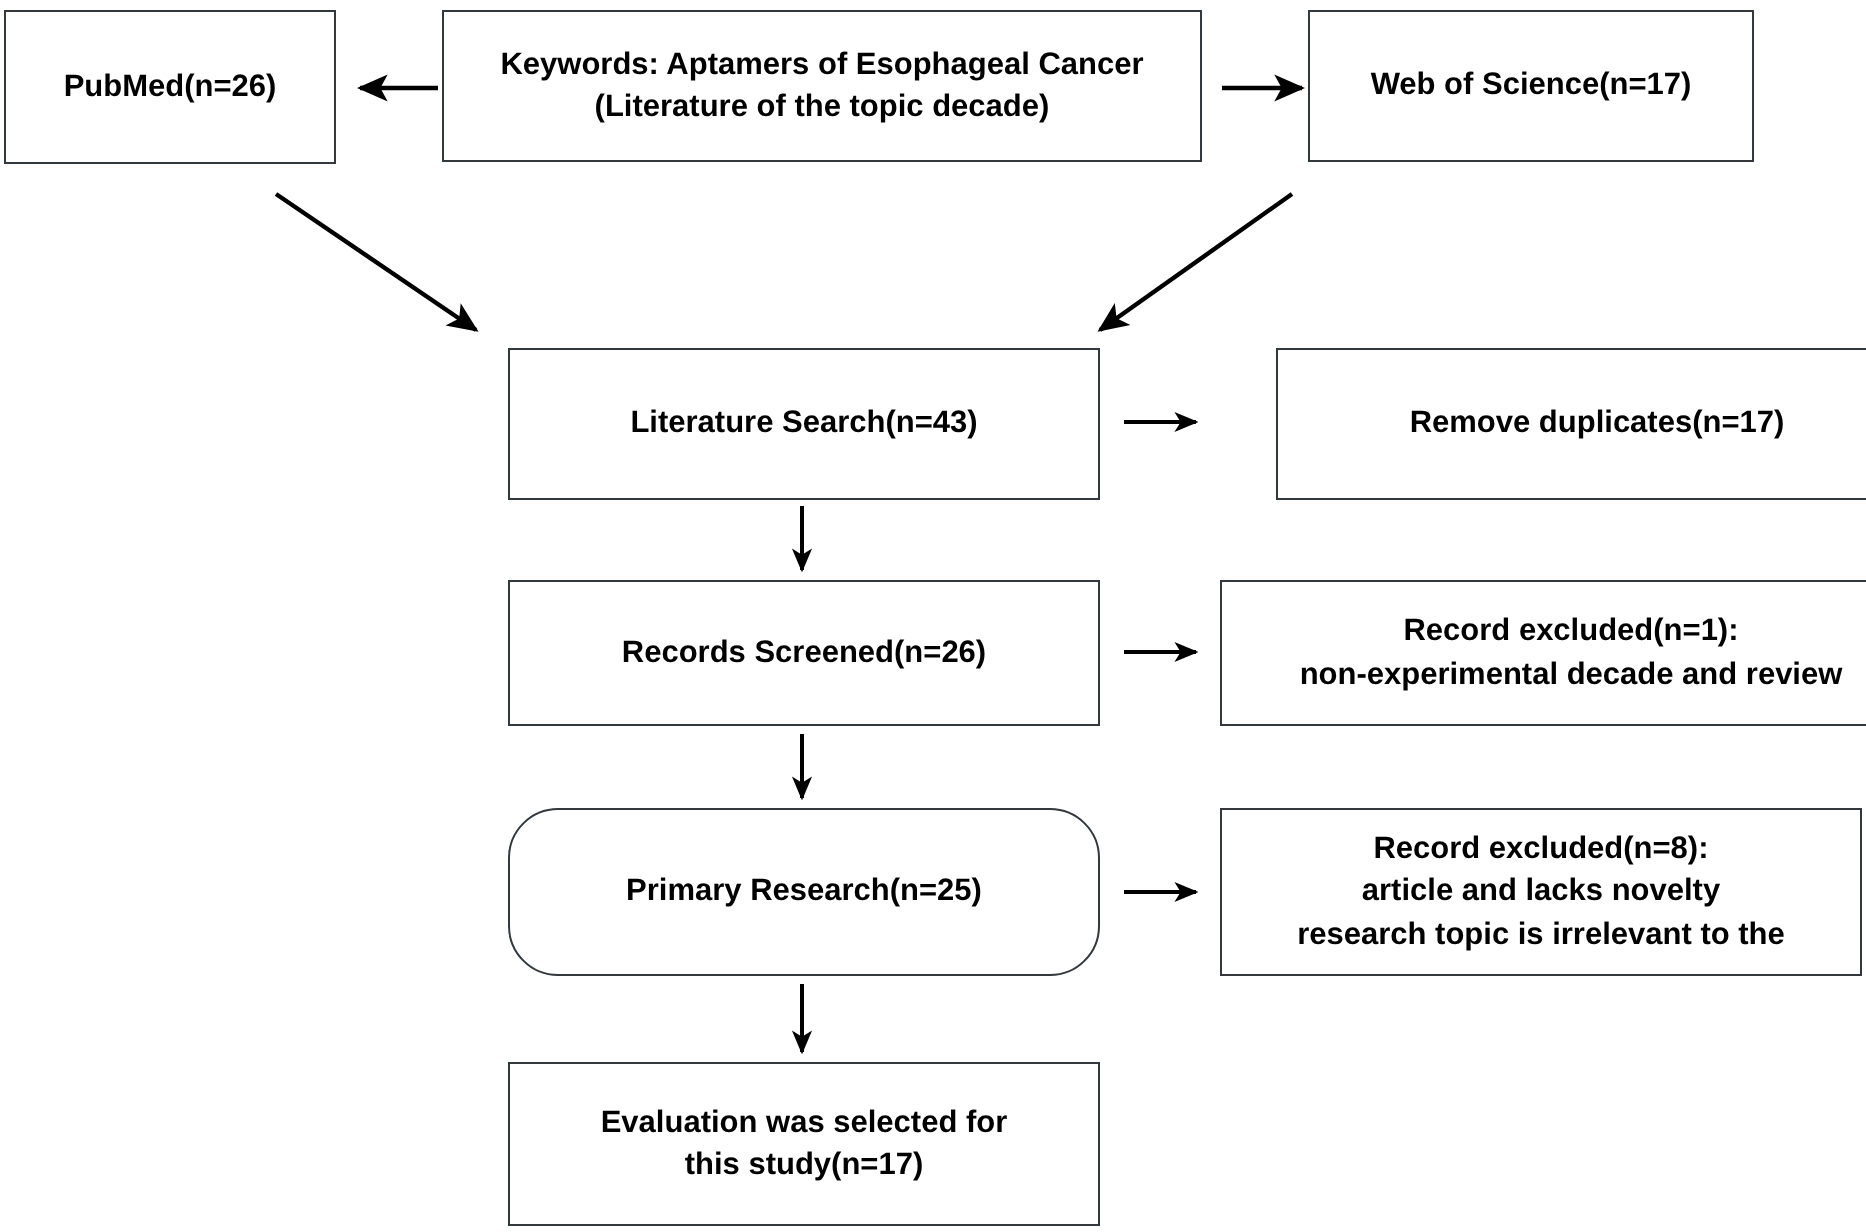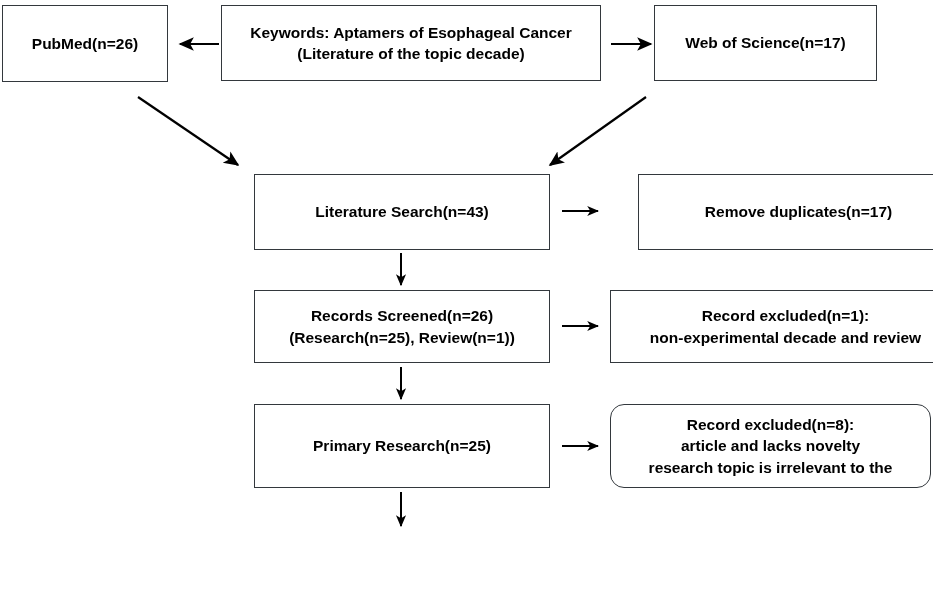--- a/index.html
+++ b/index.html
@@ -34,26 +34,26 @@
     display: block;
     white-space: nowrap;
   }
   
   #node-pubmed      { left: 2px;   top: 5px;   width: 166px; height: 77px; }
   #node-keywords    { left: 221px; top: 5px;   width: 380px; height: 76px; align-items: center; }
   #node-wos         { left: 654px; top: 5px;   width: 223px; height: 76px; text-align: right; }
   
   #node-litsearch   { left: 254px; top: 174px; width: 296px; height: 76px; }
   #node-screened    { left: 254px; top: 290px; width: 296px; height: 73px; }
-  #node-primary     { left: 254px; top: 404px; width: 296px; height: 84px; }
+  #node-primary     { left: 254px; top: 404px; width: 296px; height: 84px; border-radius: 25px; }
   #node-evaluation  { left: 254px; top: 531px; width: 296px; height: 82px; }
   
   #node-removedup   { left: 638px; top: 174px; width: 321px; height: 76px; }
   #node-excl1       { left: 610px; top: 290px; width: 351px; height: 73px; }
-  #node-excl8       { left: 610px; top: 404px; width: 321px; height: 84px; border-radius: 14px; }
+  #node-excl8       { left: 610px; top: 404px; width: 321px; height: 84px; }
 
   #edges {
     position: absolute;
     left: 0; top: 0;
     width: 933px;
     height: 616px;
     pointer-events: none;
   }
 </style>
 </head>
@@ -116,30 +116,35 @@
 
   <div class="node" id="node-litsearch">
     <div>
       <span class="line">Literature Search(n=43)</span>
     </div>
   </div>
 
   <div class="node" id="node-screened">
     <div>
       <span class="line">Records Screened(n=26)</span>
-      <span class="line">(Research(n=25), Review(n=1))</span>
     </div>
   </div>
 
   <div class="node" id="node-primary">
     <div>
       <span class="line">Primary Research(n=25)</span>
     </div>
   </div>
 
+  <div class="node" id="node-evaluation">
+    <div>
+      <span class="line">Evaluation was selected for</span>
+      <span class="line">this study(n=17)</span>
+    </div>
+  </div>
 
   <div class="node" id="node-removedup">
     <div>
       <span class="line">Remove duplicates(n=17)</span>
     </div>
   </div>
 
   <div class="node" id="node-excl1">
     <div>
       <span class="line">Record excluded(n=1):</span>

